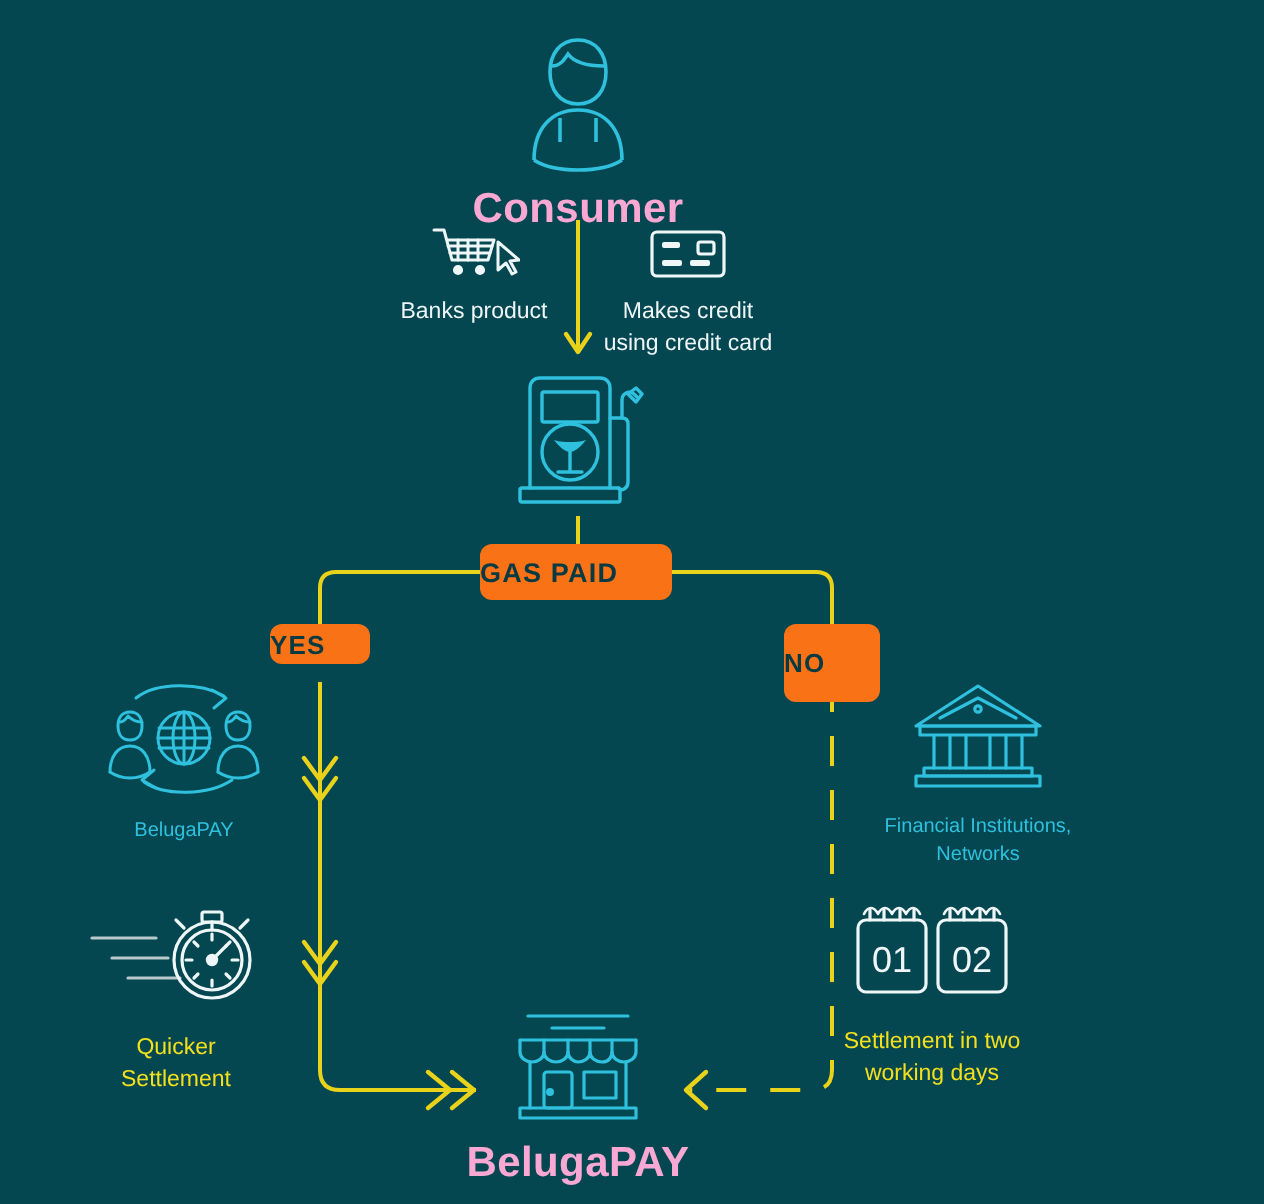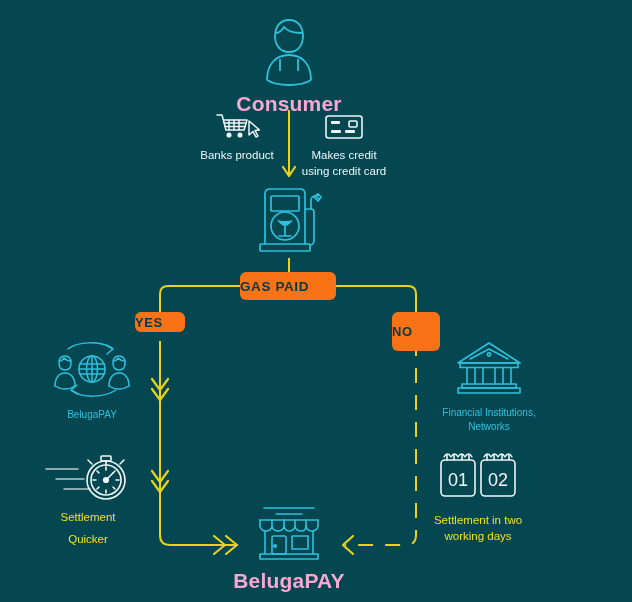--- a/index.html
+++ b/index.html
@@ -238,25 +238,25 @@
       <circle cx="64" cy="25" r="15"></circle>
       <rect x="59" y="1" width="10" height="5" rx="1"></rect>
       <path d="M64 6 L64 10"></path>
       <path d="M50 9 L46 5 M78 9 L82 5"></path>
       <circle cx="64" cy="25" r="2.3" fill="#eef6f7"></circle>
       <path d="M64 25 L71 18"></path>
       <path d="M64 12 L64 15 M64 35 L64 38 M51 25 L54 25 M74 25 L77 25"></path>
       <path d="M55 16 L57 18 M73 16 L71 18 M55 34 L57 32 M73 34 L71 32"></path>
     </svg>
   </span>
+  <div class="small-yellow txt-block" style="margin-top:6px;">Quicker</div>
   <div class="small-yellow">Settlement</div>
-  <div class="small-yellow txt-block" style="margin-top:6px;">Quicker</div>
-</div>
-
-<div class="node" style="left:420px; top:450px; width:116px;">
+</div>
+
+<div class="node" style="left:408px; top:450px; width:116px;">
   <span class="icon-wrap">
     <svg width="86" height="52" viewBox="0 0 86 52" fill="none" stroke="#eef6f7" stroke-width="1.6" stroke-linecap="round" stroke-linejoin="round">
 
       <rect x="6" y="10" width="34" height="36" rx="4"></rect>
       <path d="M12 10 L12 5 M19 10 L19 5 M27 10 L27 5 M34 10 L34 5"></path>
       <path d="M9 7 C11 3 14 3 16 7 C18 3 21 3 23 7 C25 3 28 3 30 7 C32 3 35 3 37 7" stroke-width="1.3"></path>
       <text x="23" y="36" font-family="Liberation Sans, sans-serif" font-size="18" fill="#eef6f7" stroke="none" text-anchor="middle">01</text>
 
       <rect x="46" y="10" width="34" height="36" rx="4"></rect>
       <path d="M52 10 L52 5 M59 10 L59 5 M67 10 L67 5 M74 10 L74 5"></path>

